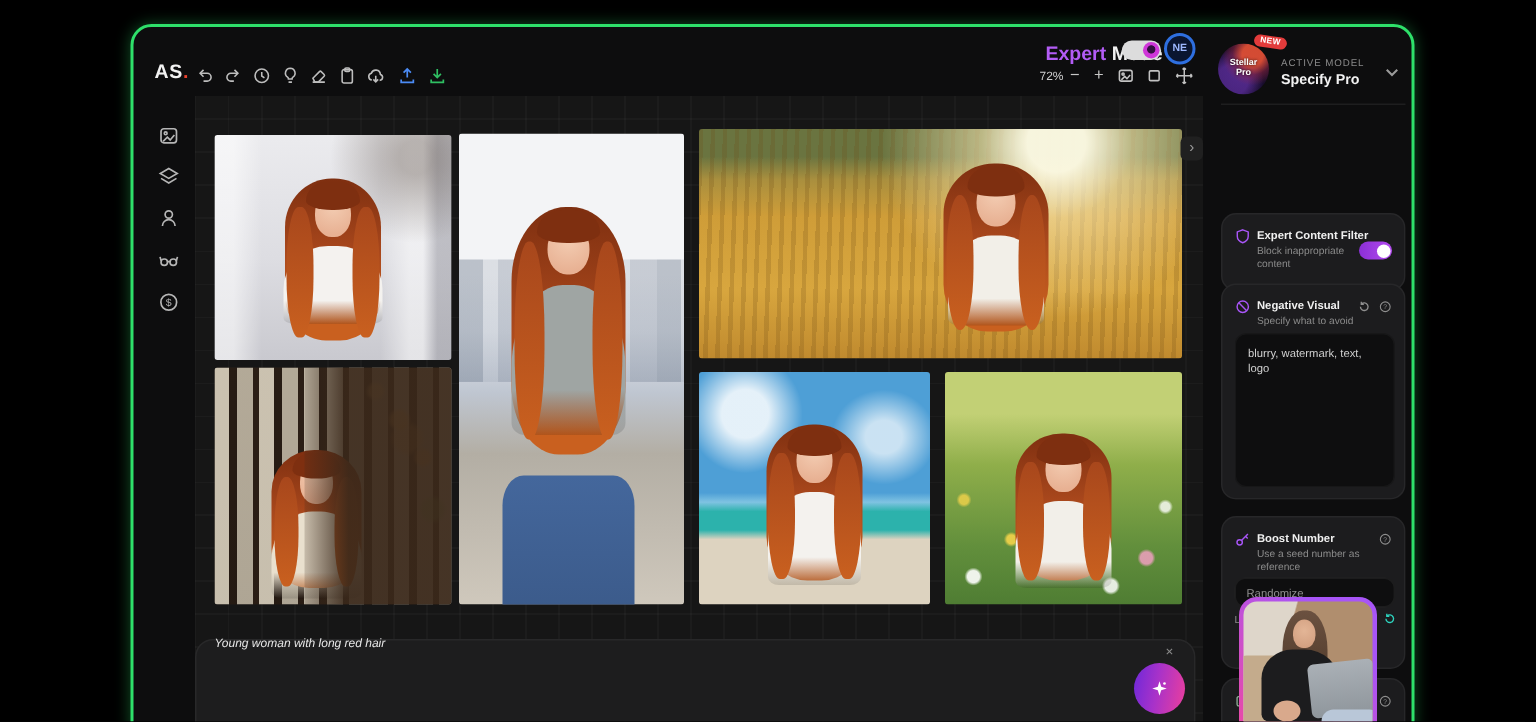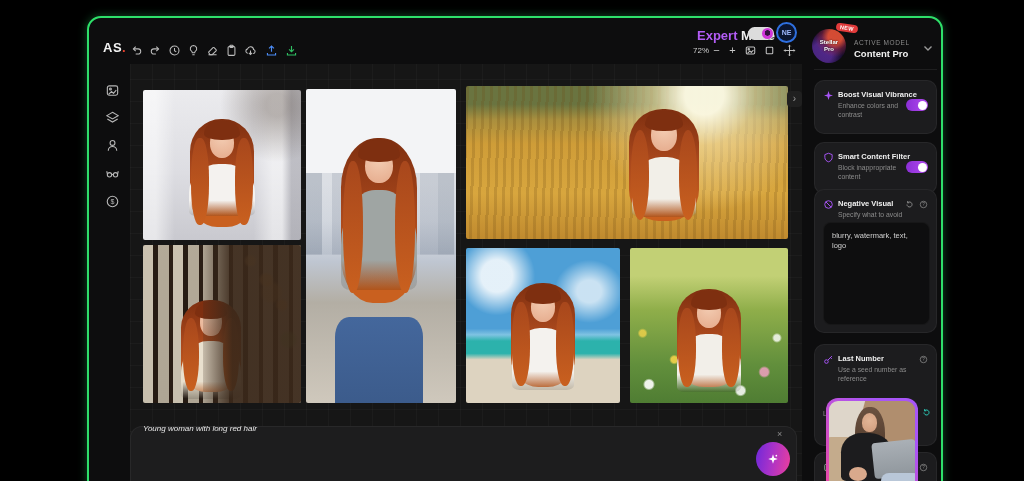--- a/index.html
+++ b/index.html
@@ -322,48 +322,36 @@
         </svg>
     </div>
 
     <div class="panel">
       <div class="model-av">
         <span class="l1">Stellar</span>
         <span class="l2">Pro</span>
       </div>
       <div class="new-badge">NEW</div>
       <div class="model-eyebrow">ACTIVE MODEL</div>
-      <div class="model-name">Content Pro</div>
+      <div class="model-name">Specify Pro</div>
       <div class="model-chevron">
         <svg viewBox="0 0 12 12" fill="none" stroke="#9a9a9a" stroke-width="1.4">
             <path d="M2.5 4.5 L6 8 9.5 4.5"></path>
           </svg>
       </div>
       <div class="panel-divider"></div>
 
-      <div class="card" style="top:62px;height:54px">
-        <div class="card-icon">
-          <svg viewBox="0 0 16 16">
-              <path d="M8 1.5 L9.6 6.4 14.5 8 9.6 9.6 8 14.5 6.4 9.6 1.5 8 6.4 6.4z" fill="#a855f7"></path>
-            </svg>
-        </div>
-        <div class="card-title">Boost Visual Vibrance</div>
-        <div class="card-sub">Enhance colors and contrast</div>
-        <div class="toggle">
-            <div class="knob"></div>
-          </div>
-      </div>
 
       <div class="card" style="top:124px;height:52px">
         <div class="card-icon">
           <svg viewBox="0 0 16 16" fill="none" stroke="#a855f7" stroke-width="1.4">
               <path d="M8 1.8 L13.3 3.8 V8 c0 3.3-2.4 5.3-5.3 6.3 C5.1 13.3 2.7 11.3 2.7 8 V3.8z"></path>
             </svg>
         </div>
-        <div class="card-title">Smart Content Filter</div>
+        <div class="card-title">Expert Content Filter</div>
         <div class="card-sub">Block inappropriate content</div>
         <div class="toggle">
             <div class="knob"></div>
           </div>
       </div>
 
       <div class="card" style="top:171px;height:144px">
         <div class="card-icon">
           <svg viewBox="0 0 16 16" fill="none" stroke="#a855f7" stroke-width="1.4">
               <circle cx="8" cy="8" r="5.5"></circle>
@@ -387,28 +375,29 @@
         <textarea class="neg-area" style="">blurry, watermark, text, logo</textarea>
       </div>
 
       <div class="card" style="top:326px;height:102px">
         <div class="card-icon">
           <svg viewBox="0 0 16 16" fill="none" stroke="#a855f7" stroke-width="1.4">
               <circle cx="5" cy="11" r="2.6"></circle>
               <path d="M7 9 L13 3 M10.8 5.2 l2 2"></path>
             </svg>
         </div>
-        <div class="card-title">Last Number</div>
+        <div class="card-title">Boost Number</div>
         <div class="mini-ic" style="right:8px">
           <svg viewBox="0 0 16 16" fill="none" stroke="#8f8f8f" stroke-width="1.3">
               <circle cx="8" cy="8" r="5.8"></circle>
               <text x="8" y="10.8" text-anchor="middle" font-size="8" fill="#8f8f8f" stroke="none" font-family="Liberation Sans, sans-serif">?</text>
             </svg>
         </div>
         <div class="card-sub" style="width:80px">Use a seed number as reference</div>
+        <input class="seed-input" type="text" placeholder="Randomize" style="">
         <div class="last-seed">Last seed</div>
         <div class="seed-refresh">
           <svg viewBox="0 0 16 16" fill="none" stroke="#2dd4bf" stroke-width="1.6">
               <path d="M3.5 8 a4.5 4.5 0 1 0 1.3-3.2"></path>
               <path d="M4.5 2 v3 h3"></path>
             </svg>
         </div>
       </div>
 
       <div class="card" style="top:434px;height:44px">

